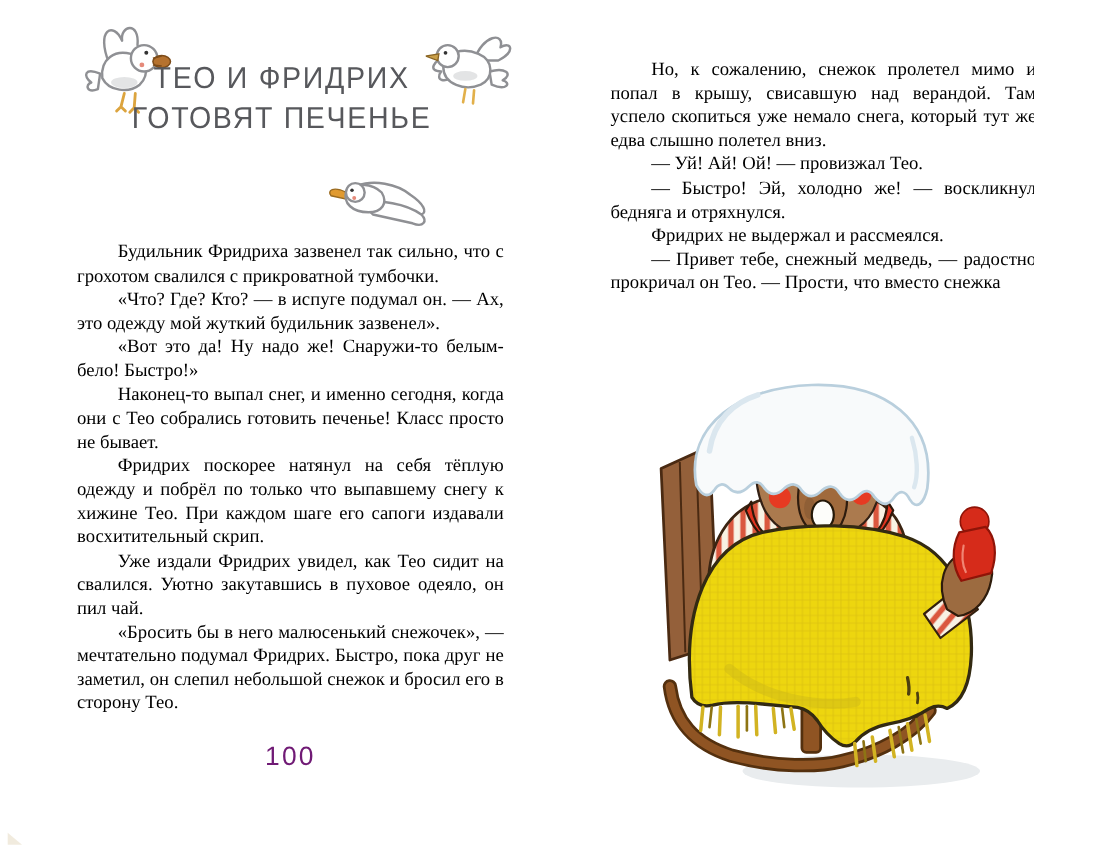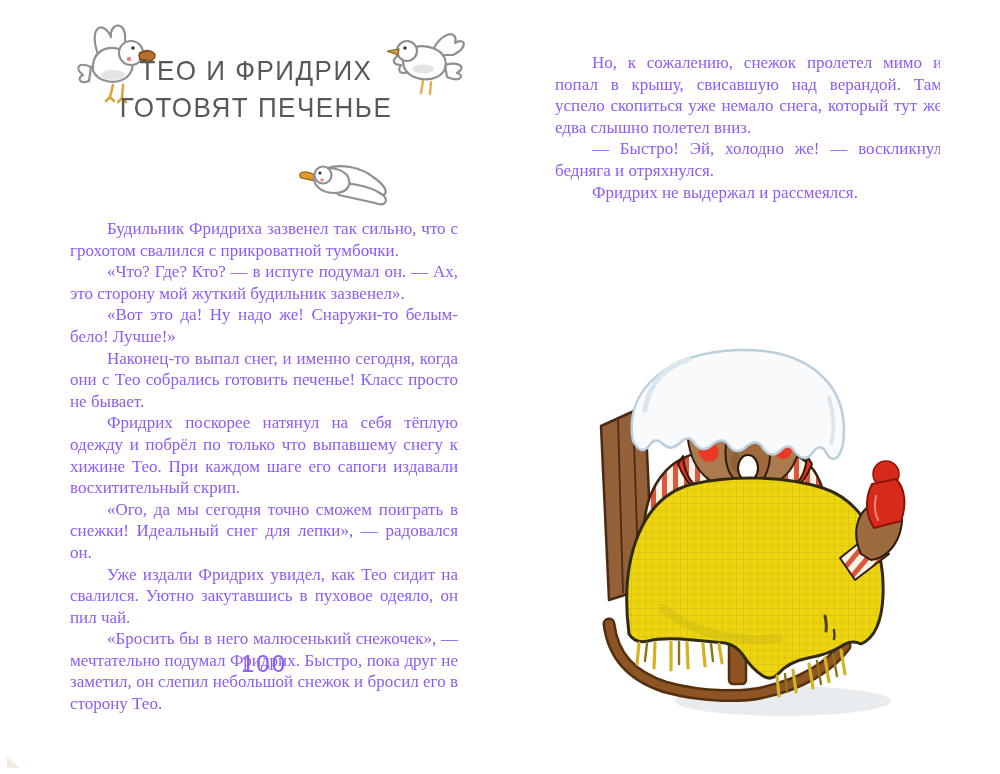--- a/index.html
+++ b/index.html
@@ -13,31 +13,31 @@
     font-family:"Liberation Sans", sans-serif;
     font-size:26px;line-height:35px;letter-spacing:1.5px;
     color:#57585c;font-weight:400;
     transform:scaleY(1.06);transform-origin:top center;
   }
 
   
   .text-col{
     position:absolute;
     font-size:17px;line-height:21.6px;
-    text-align:justify;color:#8b5cf6;
+    text-align:justify;color:#000000;
   }
   .text-col-left{left:70px;top:218px;width:388px;font-family:Liberation Serif, serif;}
   .text-col-right{left:555px;top:52px;width:387px;}
   .text-col p{margin:0;text-indent:37px;}
 
   .page-number{
-    position:absolute;left:70px;top:650px;width:388px;
+    position:absolute;left:70px;top:674px;width:388px;
     text-align:center;
     font-family:"Liberation Sans", sans-serif;
-    font-size:24px;color:#8b5cf6;letter-spacing:2px;
+    font-size:24px;color:#701a75;letter-spacing:2px;
   }
 
   .bird{position:absolute;}
   .bird-1{left:69px;top:15px;width:94px;height:90px;}
   .bird-2{left:387px;top:25px;width:84px;height:76px;}
   .bird-3{left:295px;top:159px;width:100px;height:58px;}
 
   .bear-illustration{position:absolute;left:593px;top:346px;width:330px;height:382px;}
 
   .scan-artifact{
@@ -99,38 +99,39 @@
         <path d="M34,26 C50,22 74,26 88,36 C94,42 90,48 80,44 L44,36 Z"></path>
         <path d="M20,14 C16,26 26,34 40,34 C52,34 58,26 52,16 C44,8 26,6 20,14 Z"></path>
         <circle cx="28" cy="16" r="8.5"></circle>
       </g>
       <circle cx="25" cy="14" r="1.6" fill="#333333"></circle>
       <circle cx="27" cy="21" r="1.8" fill="#e58a7a"></circle>
     </svg>
 
     <div class="text-col text-col-left">
         <p>Будильник Фридриха зазвенел так сильно, что с грохотом свалился с прикроватной тумбочки.</p>
-        <p>«Что? Где? Кто? — в испуге подумал он. — Ах, это сторону мой жуткий будильник зазвенел».</p>
-        <p>«Вот это да! Ну надо же! Снаружи-то белым-бело! Лучше!»</p>
+        <p>«Что? Где? Кто? — в испуге подумал он. — Ах, это одежду мой жуткий будильник зазвенел».</p>
+        <p>«Вот это да! Ну надо же! Снаружи-то белым-бело! Быстро!»</p>
         <p>Наконец-то выпал снег, и именно сегодня, когда они с Тео собрались готовить печенье! Класс просто не бывает.</p>
         <p>Фридрих поскорее натянул на себя тёплую одежду и побрёл по только что выпавшему снегу к хижине Тео. При каждом шаге его сапоги издавали восхитительный скрип.</p>
-        <p>«Ого, да мы сегодня точно сможем поиграть в снежки! Идеальный снег для лепки», — радовался он.</p>
         <p>Уже издали Фридрих увидел, как Тео сидит на свалился. Уютно закутавшись в пуховое одеяло, он пил чай.</p>
         <p>«Бросить бы в него малюсенький снежочек», — мечтательно подумал Фридрих. Быстро, пока друг не заметил, он слепил небольшой снежок и бросил его в сторону Тео.</p>
       </div>
 
     <div class="page-number">100</div>
   </div>
 
   <div>
 
     <div class="text-col text-col-right">
         <p>Но, к сожалению, снежок пролетел мимо и попал в крышу, свисавшую над верандой. Там успело скопиться уже немало снега, который тут же едва слышно полетел вниз.</p>
+        <p>— Уй! Ай! Ой! — провизжал Тео.</p>
         <p>— Быстро! Эй, холодно же! — воскликнул бедняга и отряхнулся.</p>
         <p>Фридрих не выдержал и рассмеялся.</p>
+        <p>— Привет тебе, снежный медведь, — радостно прокричал он Тео. — Прости, что вместо снежка</p>
       </div>
 
     <svg class="bear-illustration" viewBox="0 0 330 382">
       <defs>
         <pattern id="pjStripes" width="11" height="11" patternUnits="userSpaceOnUse">
           <rect width="11" height="11" fill="#f8f2e4"></rect>
           <rect x="3" width="5" height="11" fill="#d84a30" opacity="0.92"></rect>
         </pattern>
         <pattern id="pjStripesR" width="11" height="11" patternUnits="userSpaceOnUse" patternTransform="rotate(40)">
           <rect width="11" height="11" fill="#f8f2e4"></rect>

